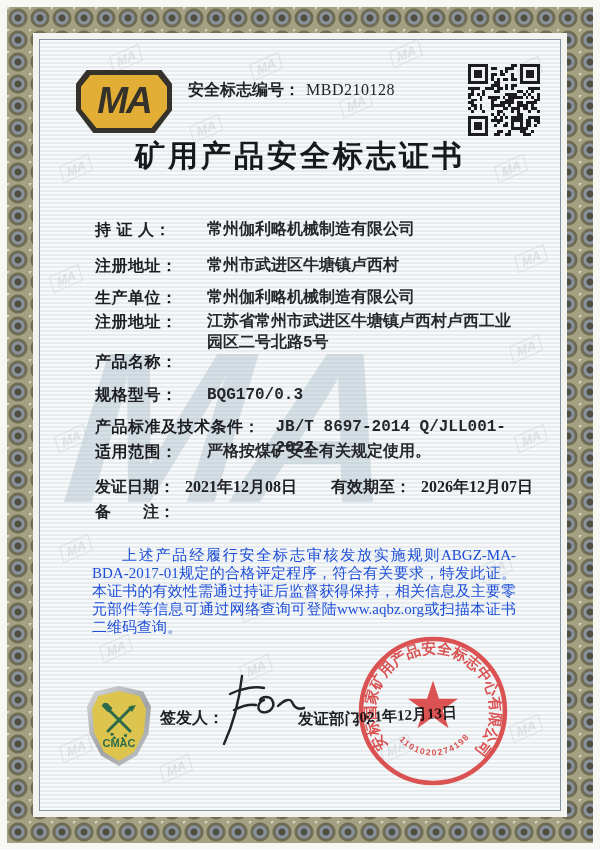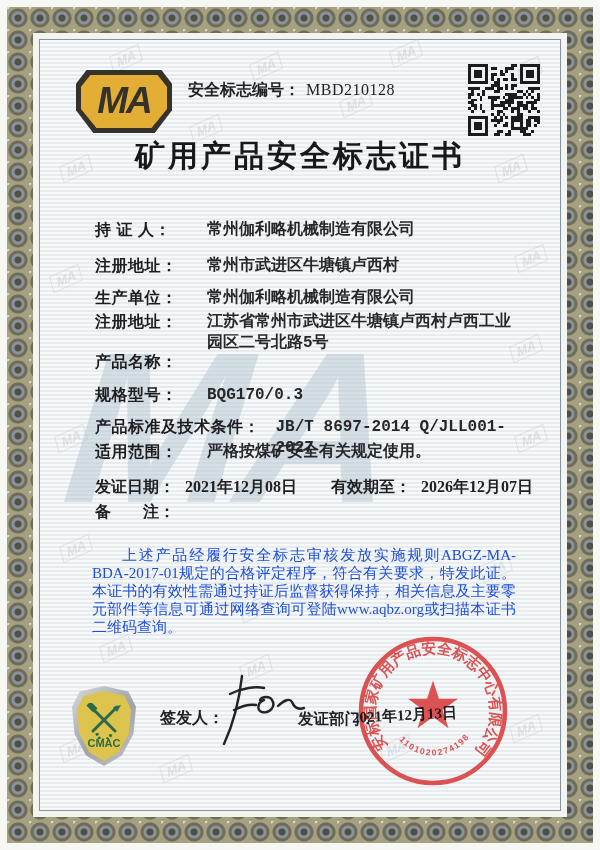--- a/index.html
+++ b/index.html
@@ -84,21 +84,21 @@
   .daterow .gap{width:26px;}
   
   .statement{
     position:absolute;left:52px;top:506px;width:424px;
     font-size:15px;line-height:18px;font-weight:400;color:#1d4ed8;
     text-indent:2em;text-align:justify;
     font-family:"Liberation Serif","DejaVu Serif",serif;
   }
   
   .cmac{
-    position:absolute;left:32px;top:646px;width:64px;height:80px;
+    position:absolute;left:47px;top:646px;width:64px;height:80px;
     background:linear-gradient(135deg,#d8d9da,#9fa2a6 55%,#c7c8ca);
     clip-path:polygon(50% 0,88% 7%,100% 26%,96% 60%,78% 87%,50% 100%,22% 87%,4% 60%,0 26%,12% 7%);
     display:flex;align-items:center;justify-content:center;
   }
   .cmac .cmac-in{
     width:54px;height:70px;background:#dcc44e;
     clip-path:polygon(50% 0,88% 7%,100% 26%,96% 60%,78% 87%,50% 100%,22% 87%,4% 60%,0 26%,12% 7%);
     display:flex;flex-direction:column;align-items:center;justify-content:center;
   }
   .cmac-label{

